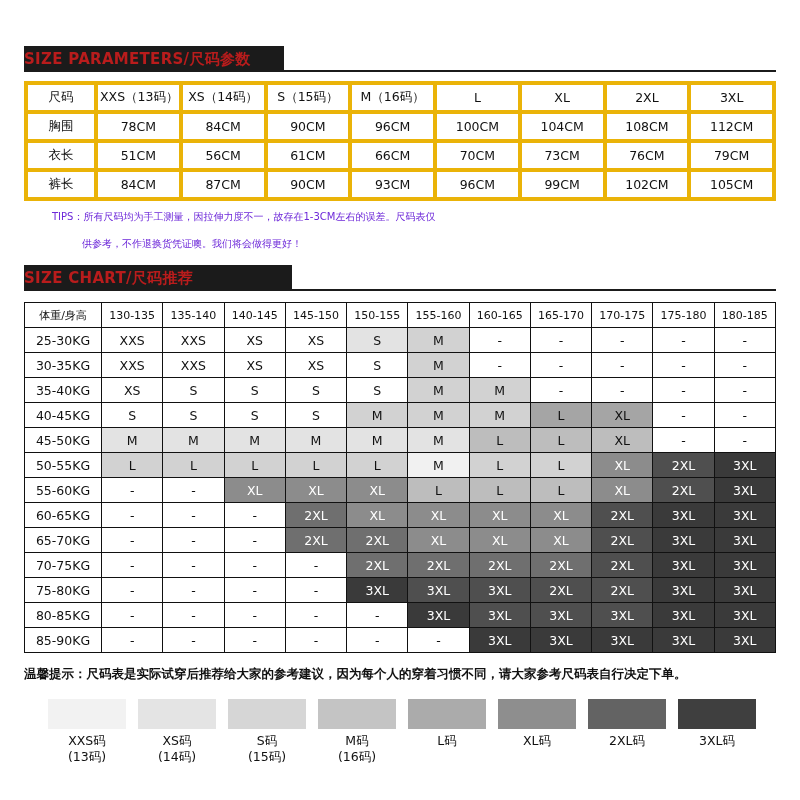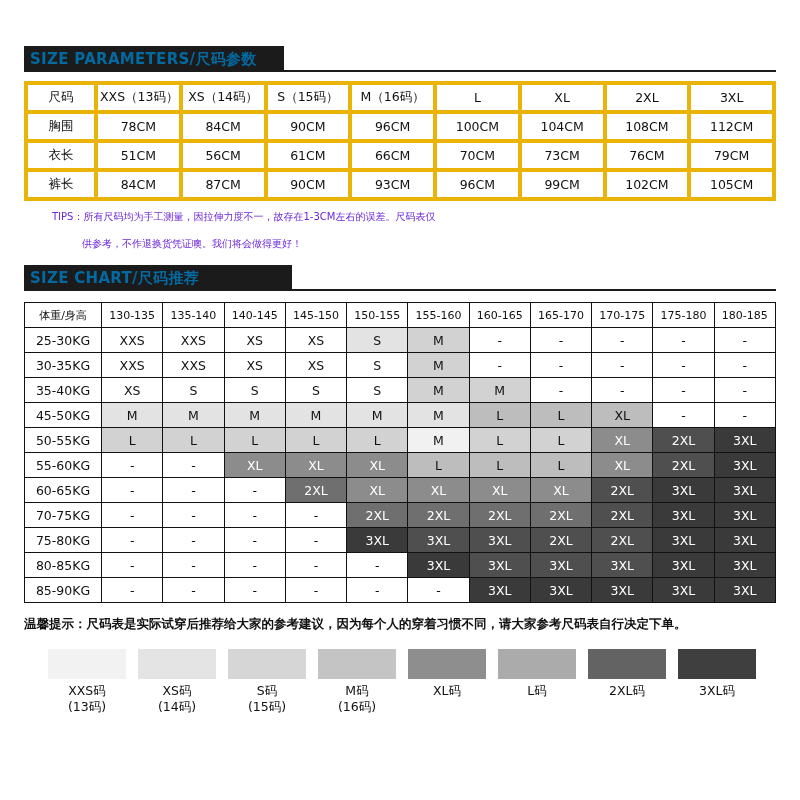--- a/index.html
+++ b/index.html
@@ -35,25 +35,25 @@
     left: 0;
     top: 0;
     height: 26px;
     width: 260px;
     background: #1b1b1b;
   }
   .banner .bar.wide { width: 268px; }
   .banner .title {
     position: relative;
     z-index: 2;
-    color: #0369a1;
+    color: #b91c1c;
     font-size: 15px;
     font-weight: bold;
     letter-spacing: .3px;
-    padding-left: 6px;
+    padding-left: 0;
     line-height: 26px;
     white-space: nowrap;
   }
   .banner .rule {
     position: absolute;
     left: 0;
     right: 0;
     bottom: 0;
     height: 2px;
     background: #1b1b1b;
@@ -278,20 +278,34 @@
             <td class="g0">S</td>
             <td class="g0">S</td>
             <td class="g3">M</td>
             <td class="g3">M</td>
             <td class="g0">-</td>
             <td class="g0">-</td>
             <td class="g0">-</td>
             <td class="g0">-</td>
           </tr>
           <tr>
+            <td class="rowhead">40-45KG</td>
+            <td class="g0">S</td>
+            <td class="g0">S</td>
+            <td class="g0">S</td>
+            <td class="g0">S</td>
+            <td class="g3">M</td>
+            <td class="g3">M</td>
+            <td class="g3">M</td>
+            <td class="g5">L</td>
+            <td class="g5">XL</td>
+            <td class="g0">-</td>
+            <td class="g0">-</td>
+          </tr>
+          <tr>
             <td class="rowhead">45-50KG</td>
             <td class="g2">M</td>
             <td class="g2">M</td>
             <td class="g2">M</td>
             <td class="g2">M</td>
             <td class="g2">M</td>
             <td class="g2">M</td>
             <td class="g4">L</td>
             <td class="g4">L</td>
             <td class="g4">XL</td>
@@ -334,20 +348,34 @@
             <td class="g7">2XL</td>
             <td class="g6">XL</td>
             <td class="g6">XL</td>
             <td class="g6">XL</td>
             <td class="g6">XL</td>
             <td class="g8">2XL</td>
             <td class="g9">3XL</td>
             <td class="g9">3XL</td>
           </tr>
           <tr>
+            <td class="rowhead">65-70KG</td>
+            <td class="g0">-</td>
+            <td class="g0">-</td>
+            <td class="g0">-</td>
+            <td class="g7">2XL</td>
+            <td class="g7">2XL</td>
+            <td class="g6">XL</td>
+            <td class="g6">XL</td>
+            <td class="g6">XL</td>
+            <td class="g8">2XL</td>
+            <td class="g9">3XL</td>
+            <td class="g9">3XL</td>
+          </tr>
+          <tr>
             <td class="rowhead">70-75KG</td>
             <td class="g0">-</td>
             <td class="g0">-</td>
             <td class="g0">-</td>
             <td class="g0">-</td>
             <td class="g7">2XL</td>
             <td class="g7">2XL</td>
             <td class="g7">2XL</td>
             <td class="g7">2XL</td>
             <td class="g8">2XL</td>
@@ -419,28 +447,28 @@
         <div class="legend-swatch" style="background: rgb(214, 214, 214);"></div>
         <div class="legend-label">S码</div>
         <div class="legend-label" style="margin-top: 0px;">(15码)</div>
       </div>
       <div class="legend-item">
         <div class="legend-swatch" style="background: rgb(196, 196, 196);"></div>
         <div class="legend-label">M码</div>
         <div class="legend-label" style="margin-top: 0px;">(16码)</div>
       </div>
       <div class="legend-item">
+        <div class="legend-swatch" style="background: rgb(171, 171, 171);"></div>
+        <div class="legend-label">L码</div>
+      </div>
+      <div class="legend-item">
         <div class="legend-swatch" style="background: rgb(142, 142, 142);"></div>
         <div class="legend-label">XL码</div>
       </div>
       <div class="legend-item">
-        <div class="legend-swatch" style="background: rgb(171, 171, 171);"></div>
-        <div class="legend-label">L码</div>
-      </div>
-      <div class="legend-item">
         <div class="legend-swatch" style="background: rgb(99, 99, 99);"></div>
         <div class="legend-label">2XL码</div>
       </div>
       <div class="legend-item">
         <div class="legend-swatch" style="background: rgb(63, 63, 63);"></div>
         <div class="legend-label">3XL码</div>
       </div>
     </div>
 
 </div>

